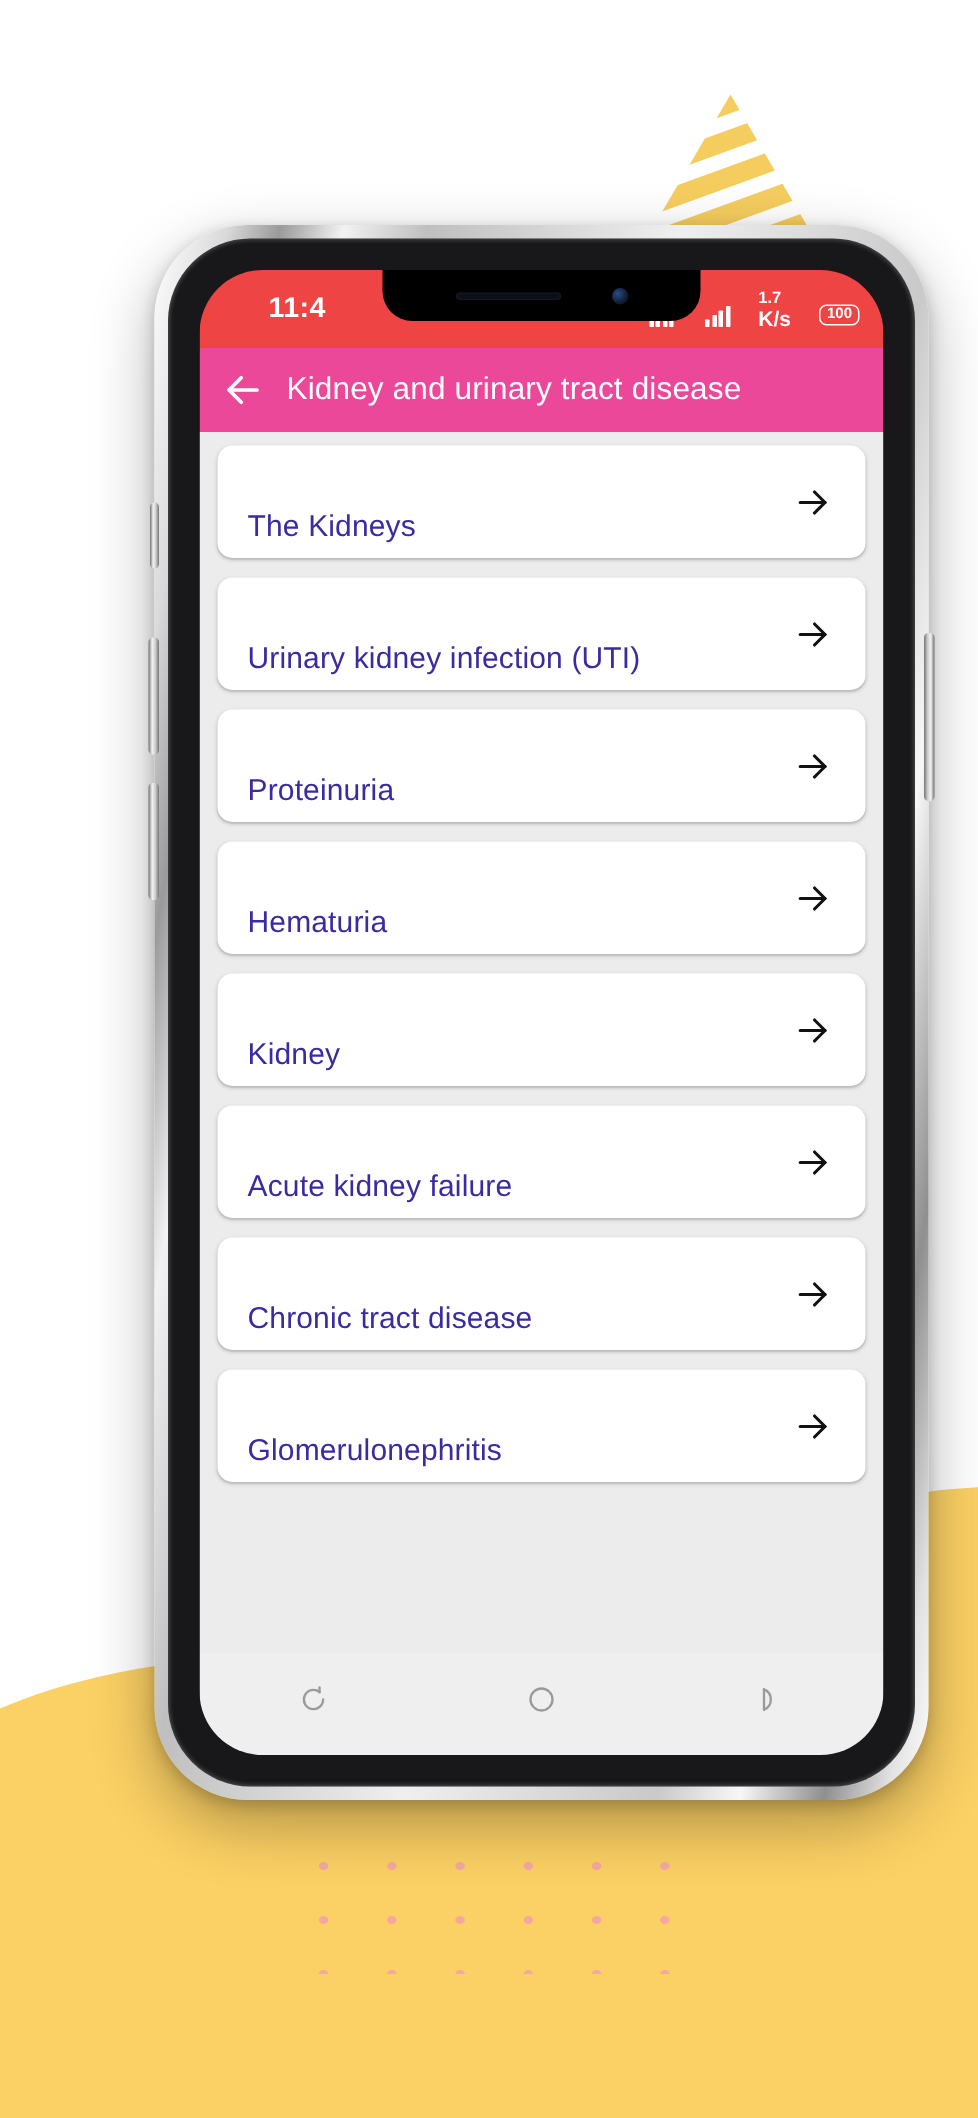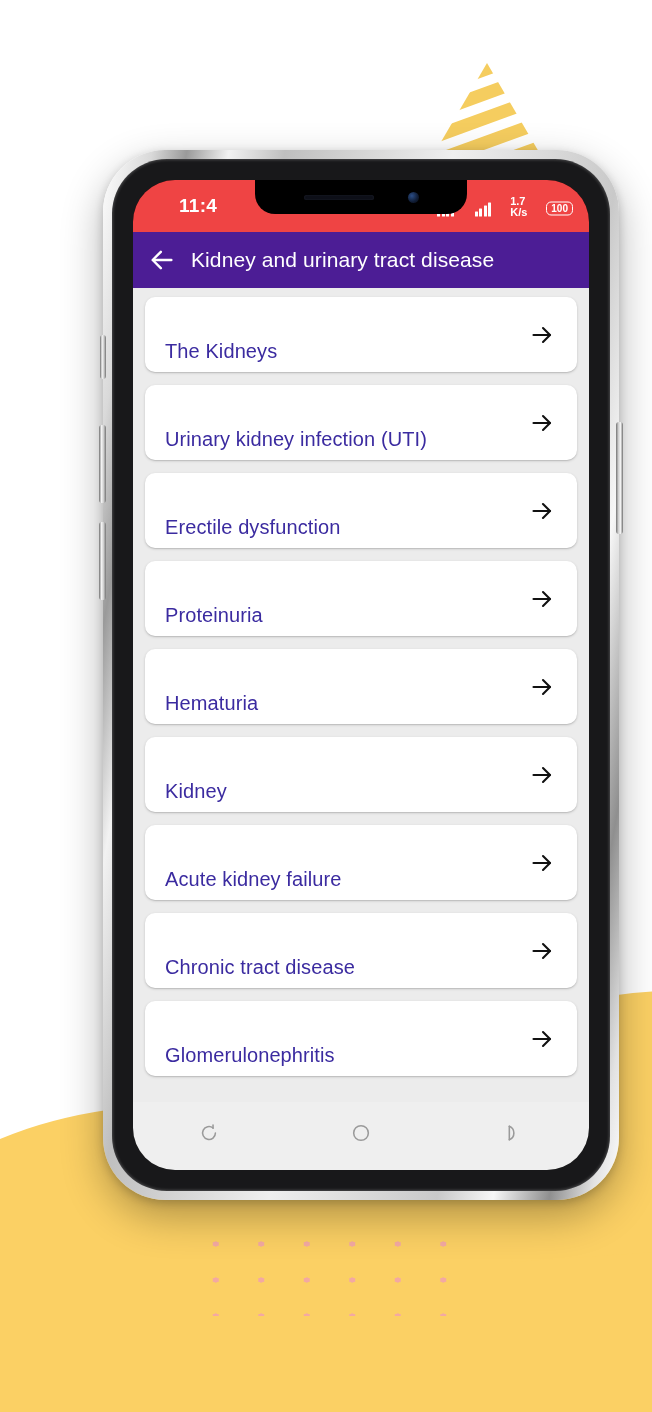--- a/index.html
+++ b/index.html
@@ -152,21 +152,21 @@
   .sig i:nth-child(2){height:8px}
   .sig i:nth-child(3){height:11px}
   .sig i:nth-child(4){height:14px}
   .sig.second { margin-left: 2px; }
   .netspeed {
     line-height: 1;
     text-align: left;
     margin-bottom: -1px;
   }
   .netspeed .v { display:block; font-size: 11px; font-weight: bold; }
-  .netspeed .u { display:block; font-size: 11px; font-weight: bold; text-align: right; }
+  .netspeed .u { display:block; font-size: 14px; font-weight: bold; text-align: right; }
   .battery {
     border: 1.6px solid #ffffff;
     border-radius: 5px;
     padding: 1px 4px;
     font-size: 10px;
     font-weight: bold;
     line-height: 1;
     margin-bottom: 1px;
   }
 
@@ -197,21 +197,21 @@
     width: 11px;
     height: 11px;
     border-radius: 50%;
     background: radial-gradient(circle at 35% 35%, #2b4d86 0%, #12203a 55%, #05070d 100%);
   }
 
   
   .appbar {
     flex: 0 0 auto;
     height: 56px;
-    background: #4c1d95;
+    background: #ec4899;
     display: flex;
     align-items: center;
     padding: 0 14px;
     gap: 14px;
   }
   .back-icon {
     width: 30px;
     height: 30px;
     flex: 0 0 auto;
     display: flex;
@@ -373,29 +373,20 @@
         <div class="card">
           <span class="card-label">Urinary kidney infection (UTI)</span>
           <span class="card-arrow">
             <svg width="24" height="24" viewBox="0 0 24 24" fill="none" stroke="#111111" stroke-width="2.1" stroke-linecap="round" stroke-linejoin="round">
               <line x1="3.5" y1="12" x2="20" y2="12"></line>
                 <polyline points="13,5 20,12 13,19"></polyline>
             </svg>
           </span>
         </div>
 
-        <div class="card">
-          <span class="card-label">Erectile dysfunction</span>
-          <span class="card-arrow">
-            <svg width="24" height="24" viewBox="0 0 24 24" fill="none" stroke="#111111" stroke-width="2.1" stroke-linecap="round" stroke-linejoin="round">
-              <line x1="3.5" y1="12" x2="20" y2="12"></line>
-                <polyline points="13,5 20,12 13,19"></polyline>
-            </svg>
-          </span>
-        </div>
 
         <div class="card">
           <span class="card-label">Proteinuria</span>
           <span class="card-arrow">
             <svg width="24" height="24" viewBox="0 0 24 24" fill="none" stroke="#111111" stroke-width="2.1" stroke-linecap="round" stroke-linejoin="round">
               <line x1="3.5" y1="12" x2="20" y2="12"></line>
                 <polyline points="13,5 20,12 13,19"></polyline>
             </svg>
           </span>
         </div>

